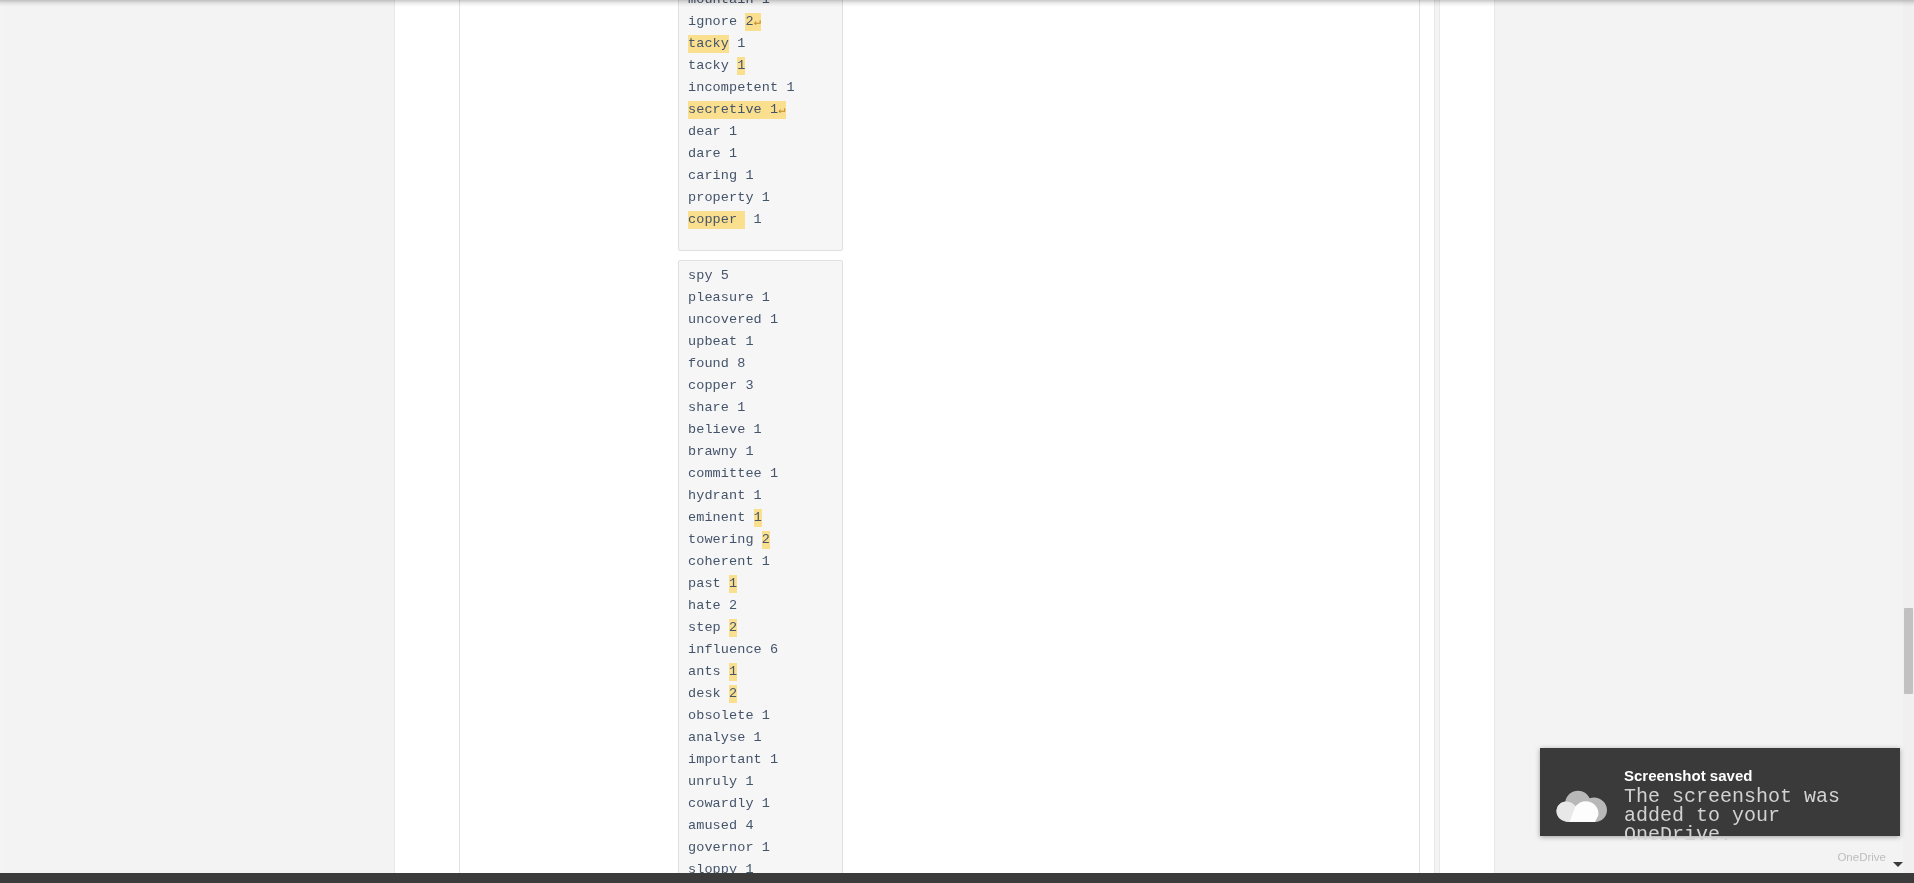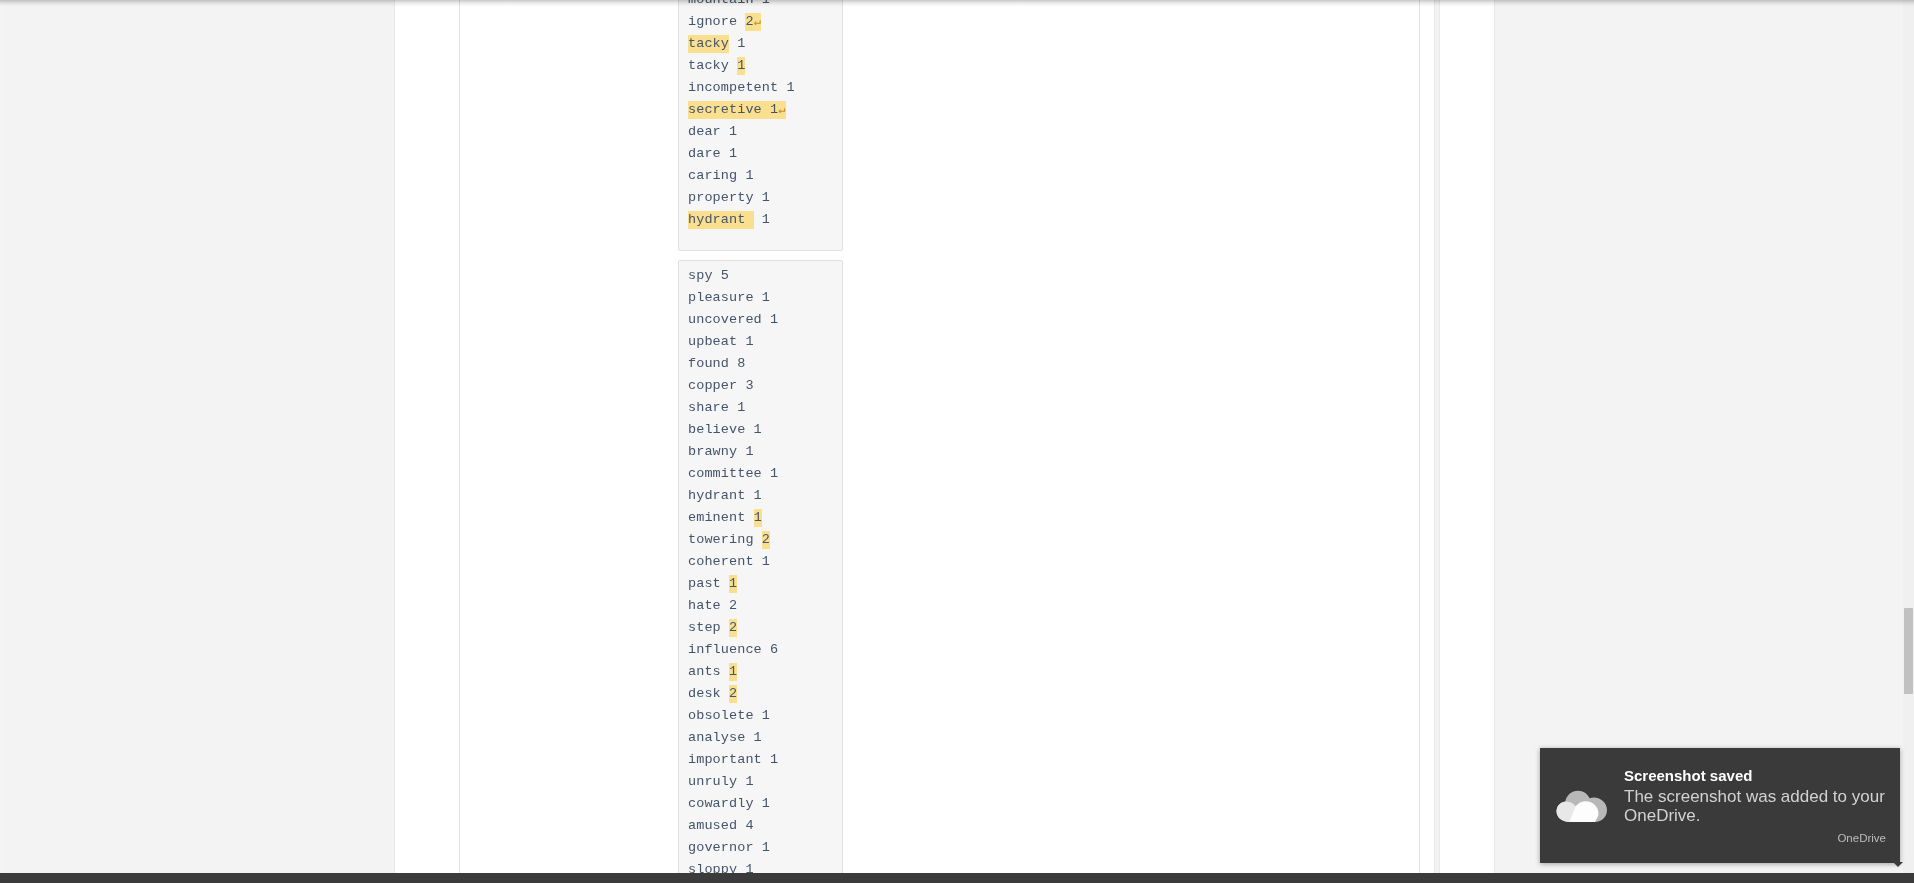--- a/index.html
+++ b/index.html
@@ -150,21 +150,21 @@
     height: 10px;
     background: #3b3b3b;
   }
 
   
   .toast {
     position: absolute;
     left: 1540px;
     top: 748px;
     width: 360px;
-    height: 115px;
+    height: 88px;
     background: #3a3a3a;
     display: flex;
     align-items: flex-start;
     padding: 0;
     box-shadow: 0 1px 5px rgba(0,0,0,0.35);
     z-index: 60;
   }
   .toast-icon-wrap {
     width: 84px;
     min-width: 84px;
@@ -180,22 +180,22 @@
   .toast-title {
     color: #ffffff;
     font-size: 15px;
     font-weight: bold;
     font-family: "Liberation Sans", sans-serif;
     line-height: 19px;
     margin-bottom: 2px;
   }
   .toast-message {
     color: #d2d2d2;
-    font-size: 17px;
-    font-family: Liberation Sans, sans-serif;
+    font-size: 20px;
+    font-family: Liberation Mono, monospace;
     line-height: 19px;
     margin-bottom: 6px;
   }
   .toast-app {
     color: #bdbdbd;
     font-size: 11.5px;
     font-family: "Liberation Sans", sans-serif;
     line-height: 15px;
     text-align: right;
   }
@@ -230,21 +230,21 @@
         <div class="code-line">mountain 1</div>
         <div class="code-line">ignore <mark class="hl">2<span class="pilcrow">↵</span></mark></div>
         <div class="code-line"><mark class="hl">tacky</mark> 1</div>
         <div class="code-line">tacky <mark class="hl">1</mark></div>
         <div class="code-line">incompetent 1</div>
         <div class="code-line"><mark class="hl">secretive 1<span class="pilcrow">↵</span></mark></div>
         <div class="code-line">dear 1</div>
         <div class="code-line">dare 1</div>
         <div class="code-line">caring 1</div>
         <div class="code-line">property 1</div>
-        <div class="code-line"><mark class="hl">hydrant</mark><mark class="hl"> </mark> 1</div>
+        <div class="code-line"><mark class="hl">copper</mark><mark class="hl"> </mark> 1</div>
       </div>
 
     <div class="code-block block-2">
         <div class="code-line">spy 5</div>
         <div class="code-line">pleasure 1</div>
         <div class="code-line">uncovered 1</div>
         <div class="code-line">upbeat 1</div>
         <div class="code-line">found 8</div>
         <div class="code-line">copper 3</div>
         <div class="code-line">share 1</div>

